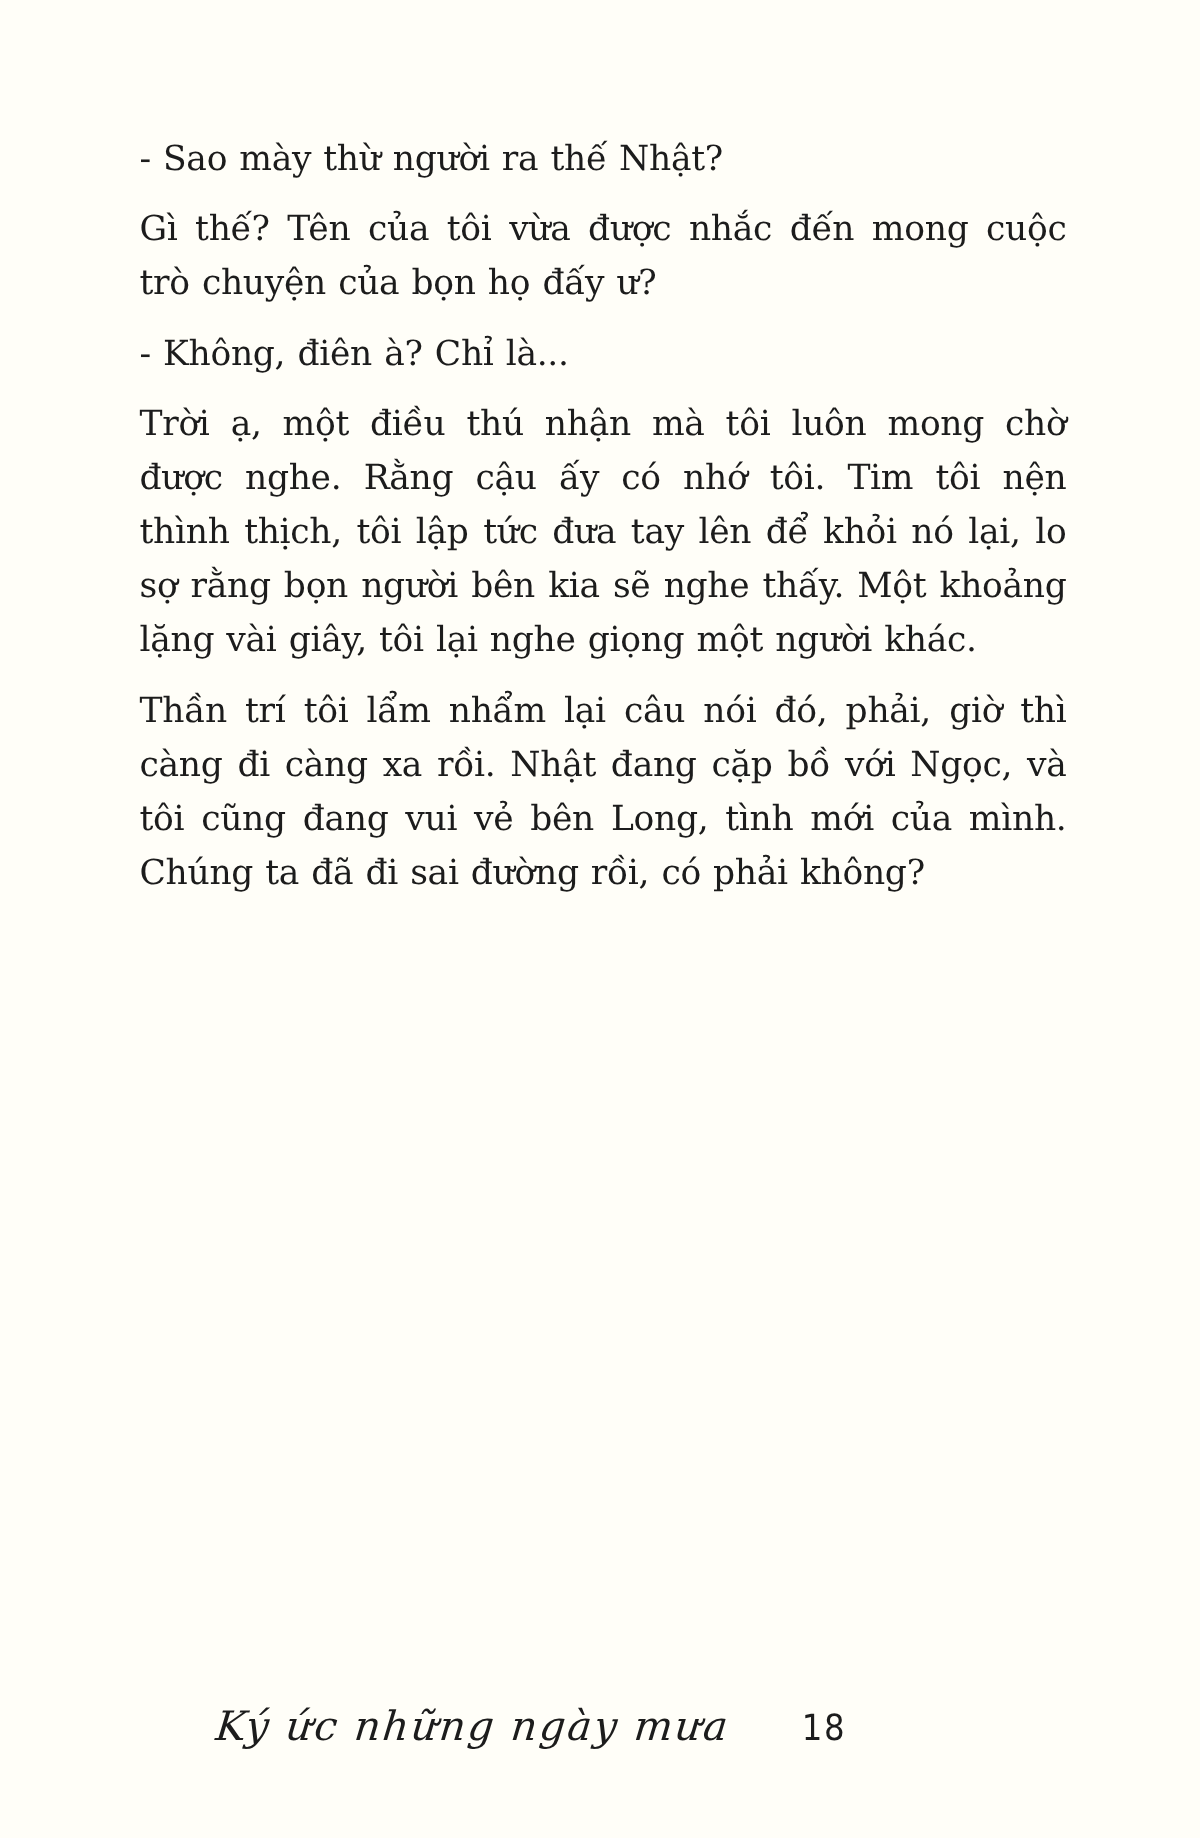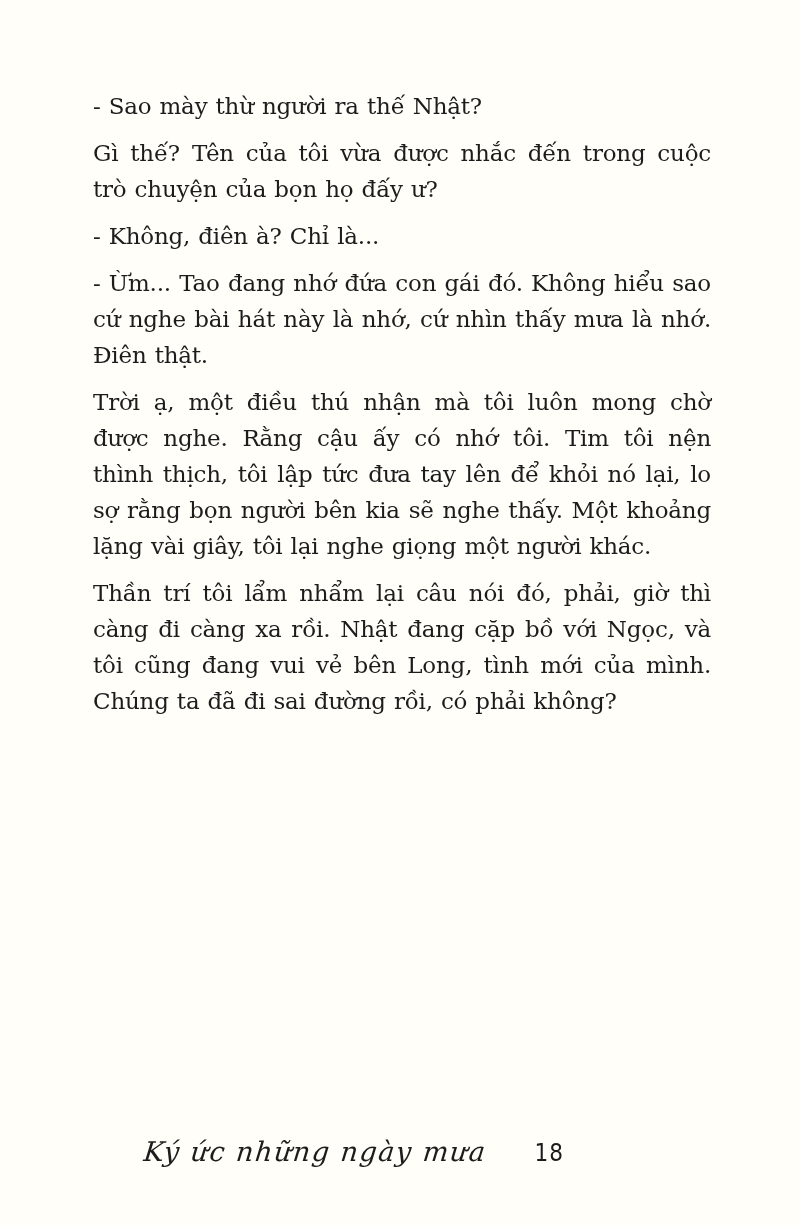--- a/index.html
+++ b/index.html
@@ -62,23 +62,22 @@
     letter-spacing: 1px;
   }
 </style>
 </head>
 <body>
 
 <div class="book-page">
 
   <div class="text-block">
     <p class="para">- Sao mày thừ người ra thế Nhật?</p>
-    <p class="para">Gì thế? Tên của tôi vừa được nhắc đến trong cuộc trò chuyện của bọn họ đấy ư?</p>
+    <p class="para">Gì thế? Tên của tôi vừa được nhắc đến mong cuộc trò chuyện của bọn họ đấy ư?</p>
     <p class="para">- Không, điên à? Chỉ là...</p>
-    <p class="para">- Ừm... Tao đang nhớ đứa con gái đó. Không hiểu sao cứ nghe bài hát này là nhớ, cứ nhìn thấy mưa là nhớ. Điên thật.</p>
     <p class="para">Trời ạ, một điều thú nhận mà tôi luôn mong chờ được nghe. Rằng cậu ấy có nhớ tôi. Tim tôi nện thình thịch, tôi lập tức đưa tay lên để khỏi nó lại, lo sợ rằng bọn người bên kia sẽ nghe thấy. Một khoảng lặng vài giây, tôi lại nghe giọng một người khác.</p>
     <p class="para">Thần trí tôi lẩm nhẩm lại câu nói đó, phải, giờ thì càng đi càng xa rồi. Nhật đang cặp bồ với Ngọc, và tôi cũng đang vui vẻ bên Long, tình mới của mình. Chúng ta đã đi sai đường rồi, có phải không?</p>
   </div>
 
   <div class="footer">
     <span class="running-title">Ký ức những ngày mưa</span>
     <span class="page-number">18</span>
   </div>
 
 </div>

